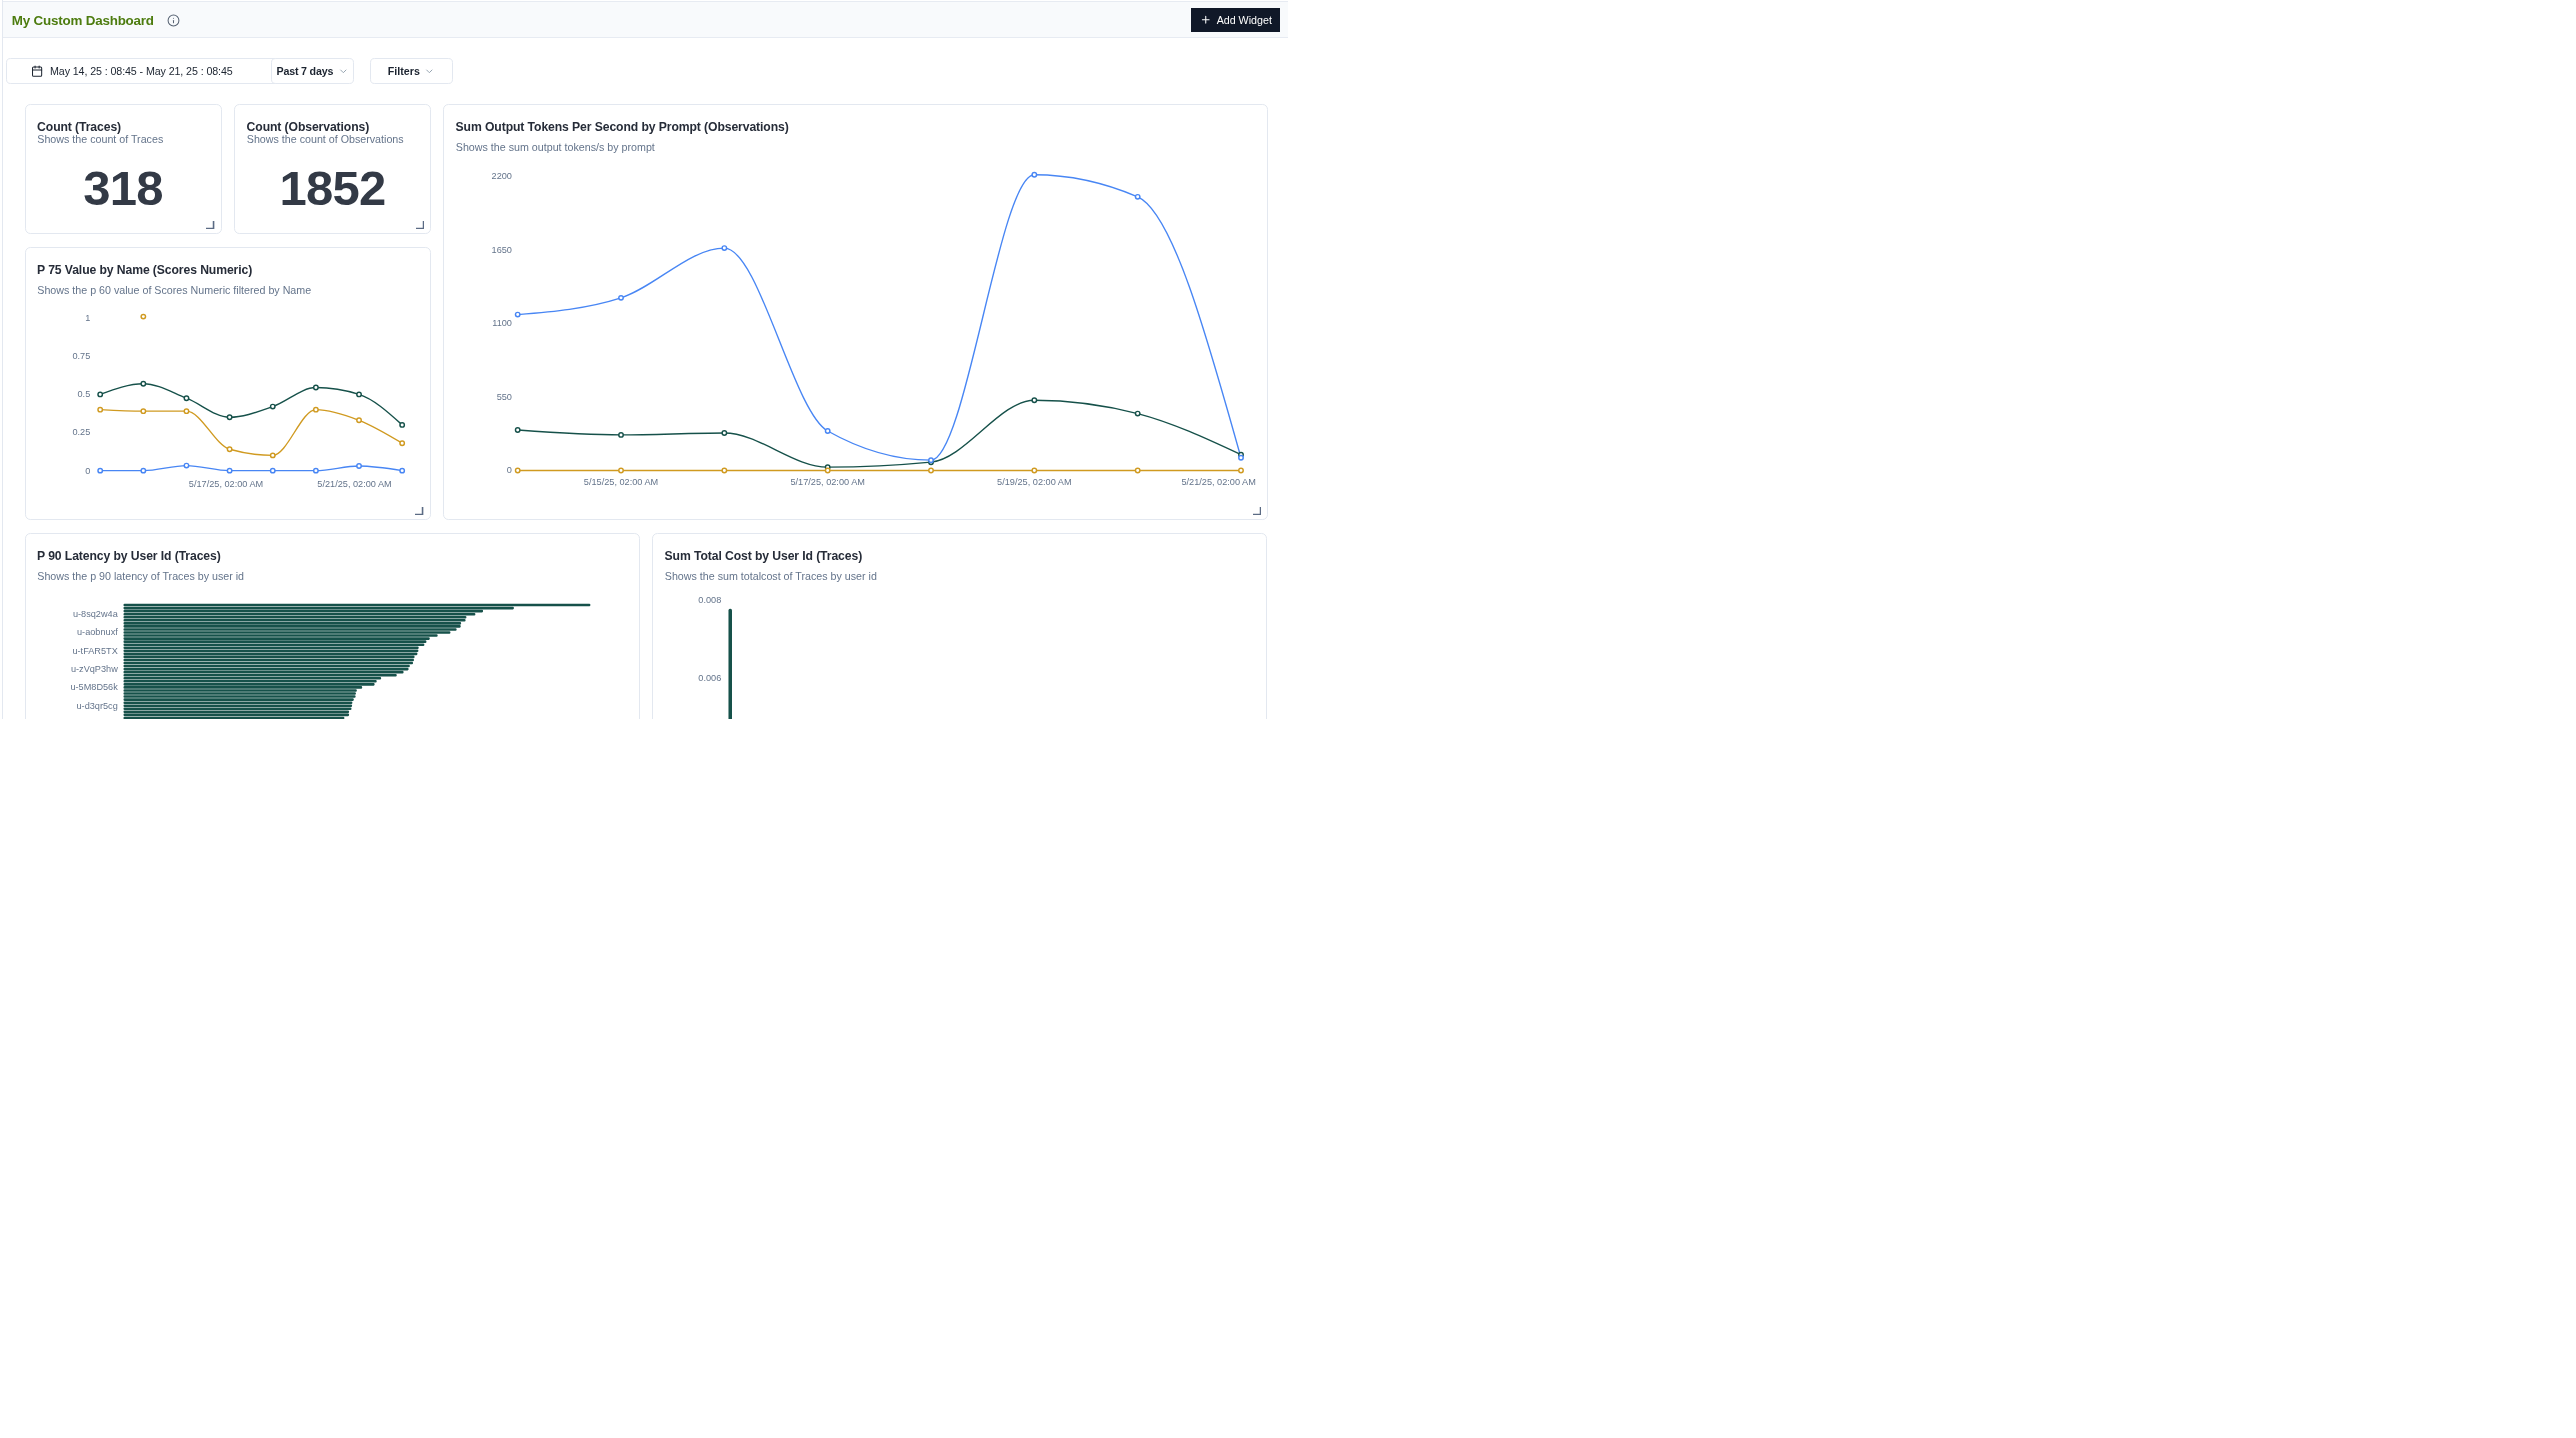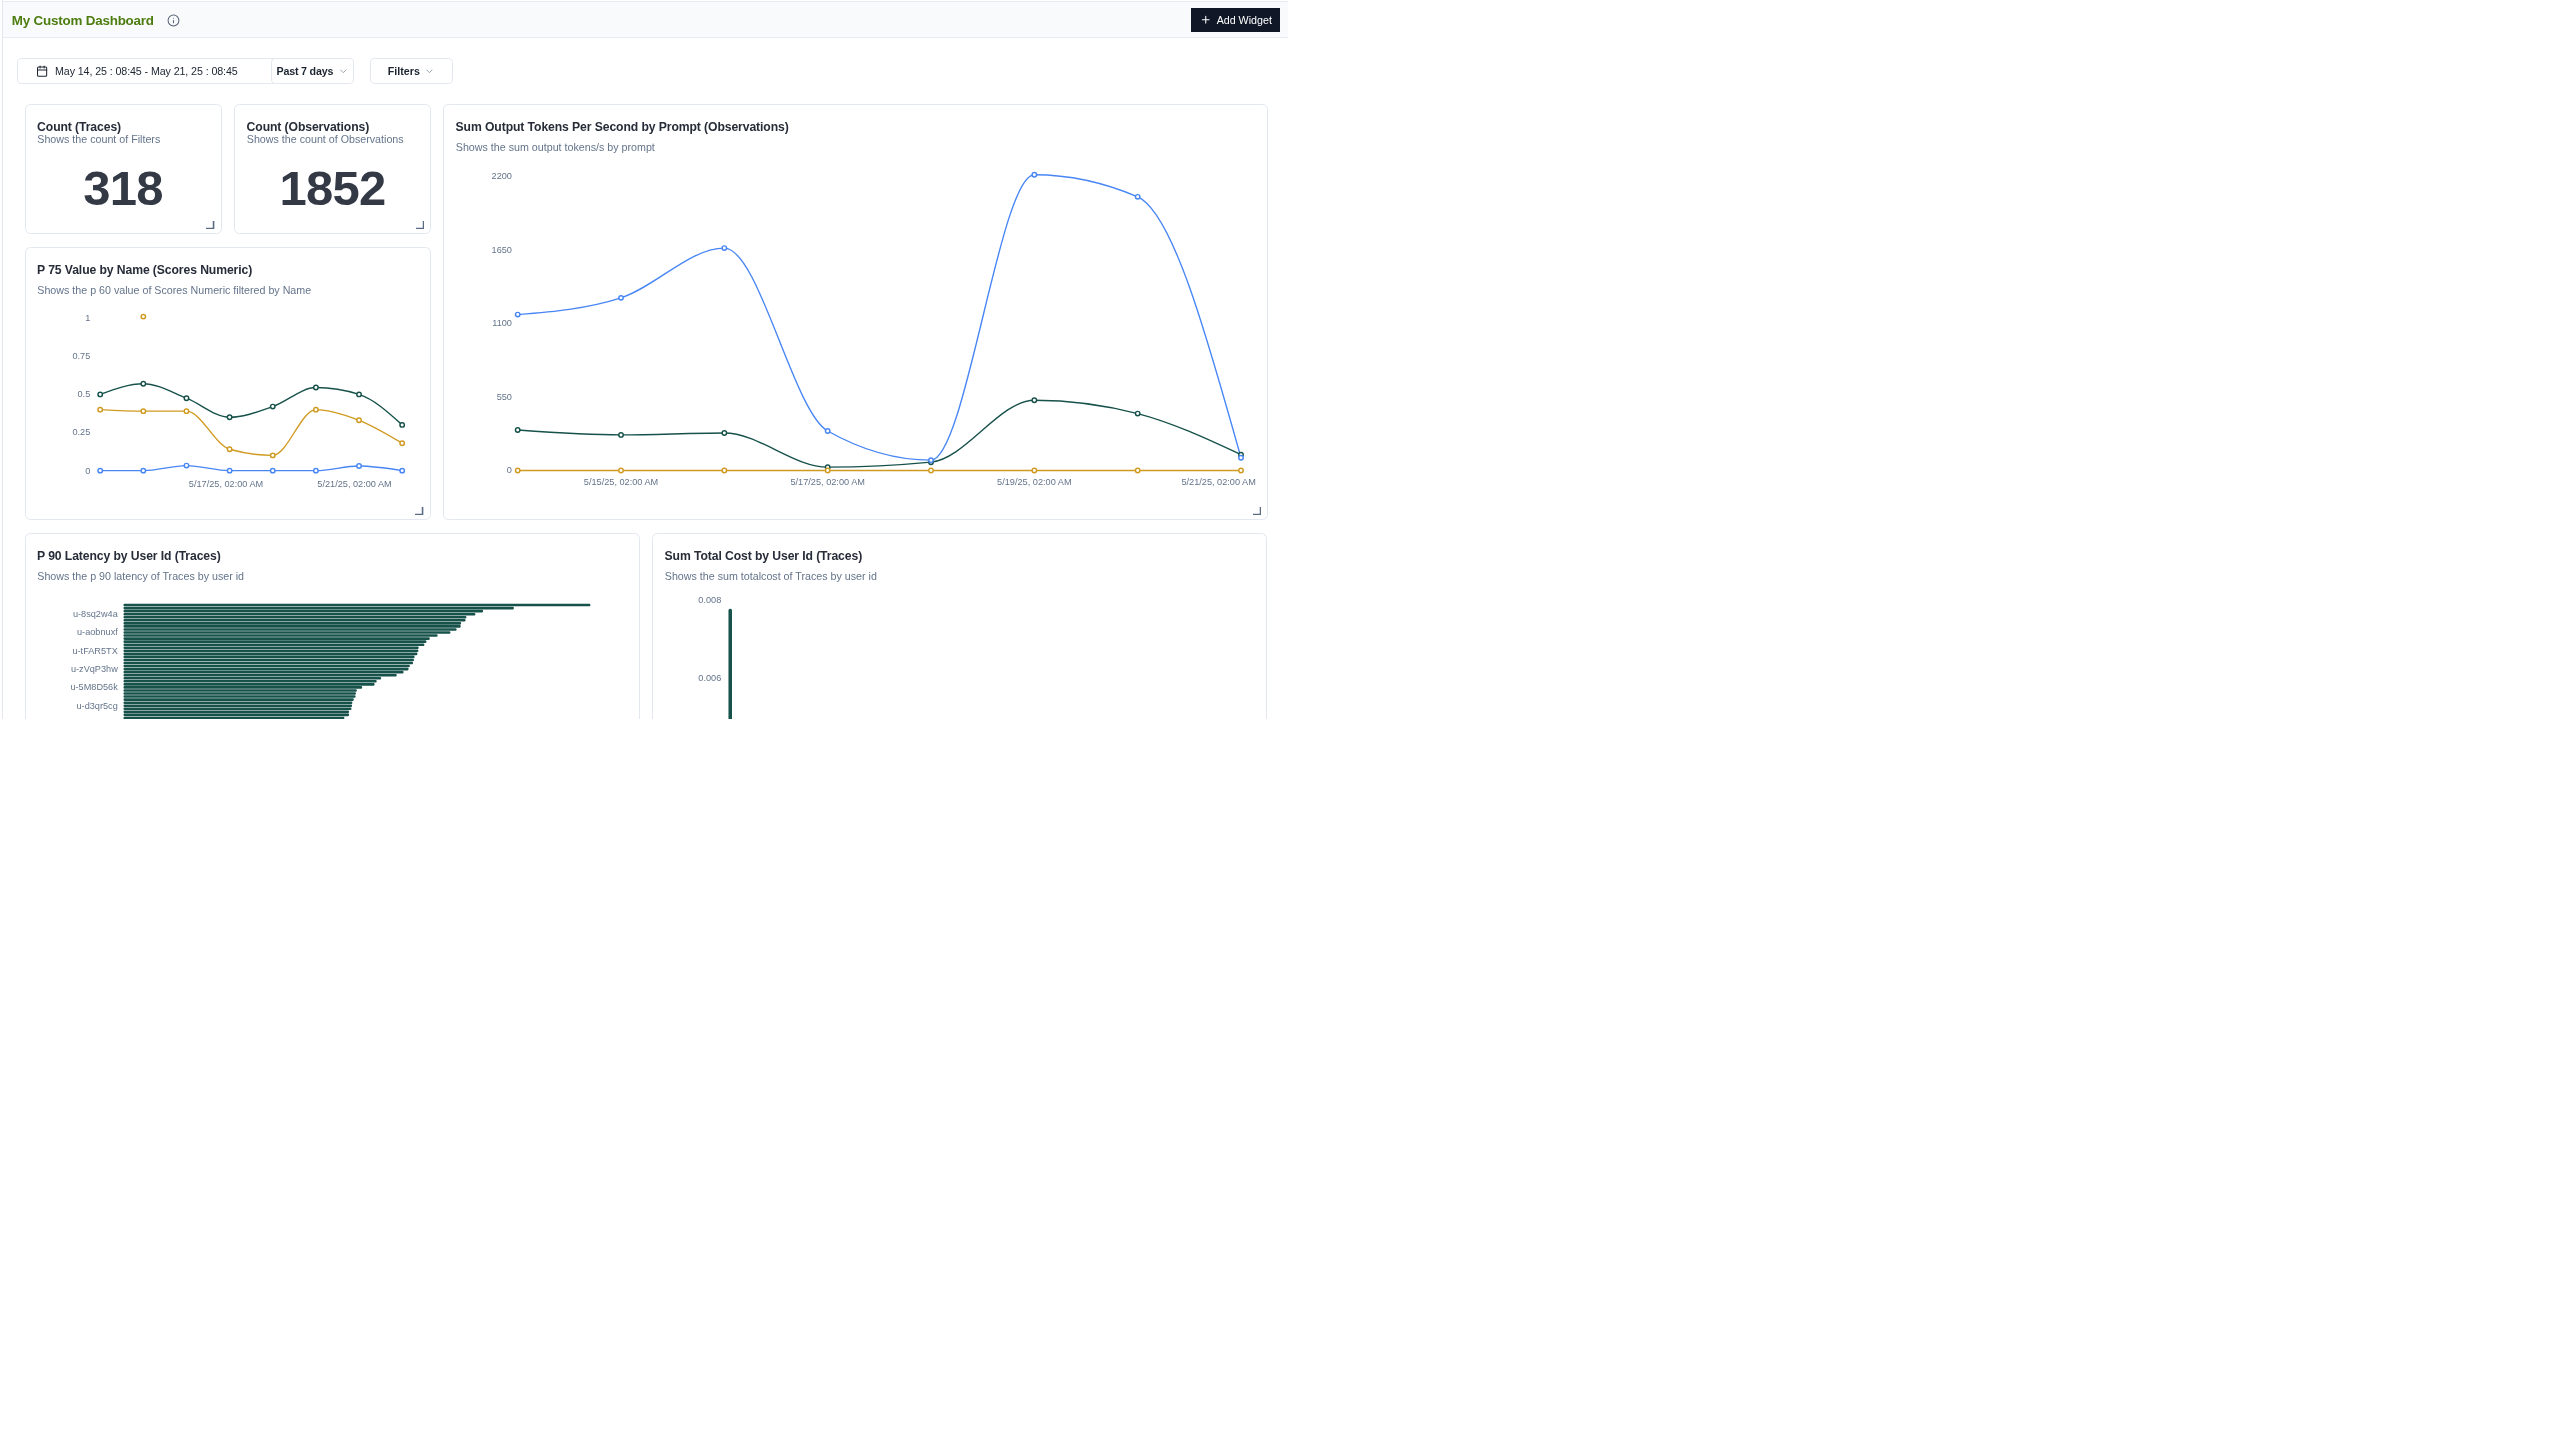--- a/index.html
+++ b/index.html
@@ -21,36 +21,36 @@
 <h1>My Custom Dashboard</h1>
 <span class="info"><svg width="13" height="13" viewBox="0 0 24 24" fill="none" stroke="#566272" stroke-width="1.9" stroke-linecap="round">
       <circle cx="12" cy="12" r="10"></circle>
       <path d="M12 16v-4"></path>
       <path d="M12 8h.01"></path>
     </svg></span>
 <div class="addw"><svg width="11.5" height="11.5" viewBox="0 0 24 24" fill="none" stroke="#fff" stroke-width="2.2" stroke-linecap="round">
       <path d="M5 12h14"></path>
       <path d="M12 5v14"></path>
     </svg>Add Widget</div>
-<div class="fbtn" style="left:17px;width:280px;padding-left:18px;gap:6.8px;letter-spacing:-0.1px"><svg width="12.2" height="12.2" viewBox="0 0 24 24" fill="none" stroke="#1c2430" stroke-width="2" stroke-linecap="round" stroke-linejoin="round">
+<div class="fbtn" style="left:6px;width:280px;padding-left:24px;gap:6.8px;letter-spacing:-0.1px"><svg width="12.2" height="12.2" viewBox="0 0 24 24" fill="none" stroke="#1c2430" stroke-width="2" stroke-linecap="round" stroke-linejoin="round">
       <path d="M8 2v4"></path>
       <path d="M16 2v4"></path>
       <rect width="18" height="18" x="3" y="4" rx="2"></rect>
       <path d="M3 10h18"></path>
     </svg>May 14, 25 : 08:45 - May 21, 25 : 08:45</div>
 <div class="fbtn" style="left:271px;width:83px;justify-content:center;gap:4.6px;font-weight:600;letter-spacing:-0.2px">Past 7 days <svg width="10.7" height="10.7" viewBox="0 0 24 24" fill="none" stroke="#94a3af" stroke-width="2.2" stroke-linecap="round" stroke-linejoin="round">
       <path d="m6 9 6 6 6-6"></path>
     </svg></div>
 <div class="fbtn" style="left:370px;width:83px;justify-content:center;gap:4.6px;font-weight:600">Filters <svg width="10.7" height="10.7" viewBox="0 0 24 24" fill="none" stroke="#94a3af" stroke-width="2.2" stroke-linecap="round" stroke-linejoin="round">
       <path d="m6 9 6 6 6-6"></path>
     </svg></div>
 
 <div class="card" style="left:24.5px;top:104px;width:197px;height:130px">
 <div class="ct">Count (Traces)</div>
-    <div class="cd">Shows the count of Filters</div>
+    <div class="cd">Shows the count of Traces</div>
 <div class="num">318</div>
     <svg class="rh" width="8.4" height="8.4" viewBox="0 0 11 11">
       <path d="M9.9 0 L9.9 9.9 L0 9.9" fill="none" stroke="#5b6b84" stroke-width="2.1"></path>
     </svg>
   </div>
 
 <div class="card" style="left:234px;top:104px;width:197px;height:130px">
 <div class="ct">Count (Observations)</div>
     <div class="cd">Shows the count of Observations</div>
 <div class="num">1852</div>

